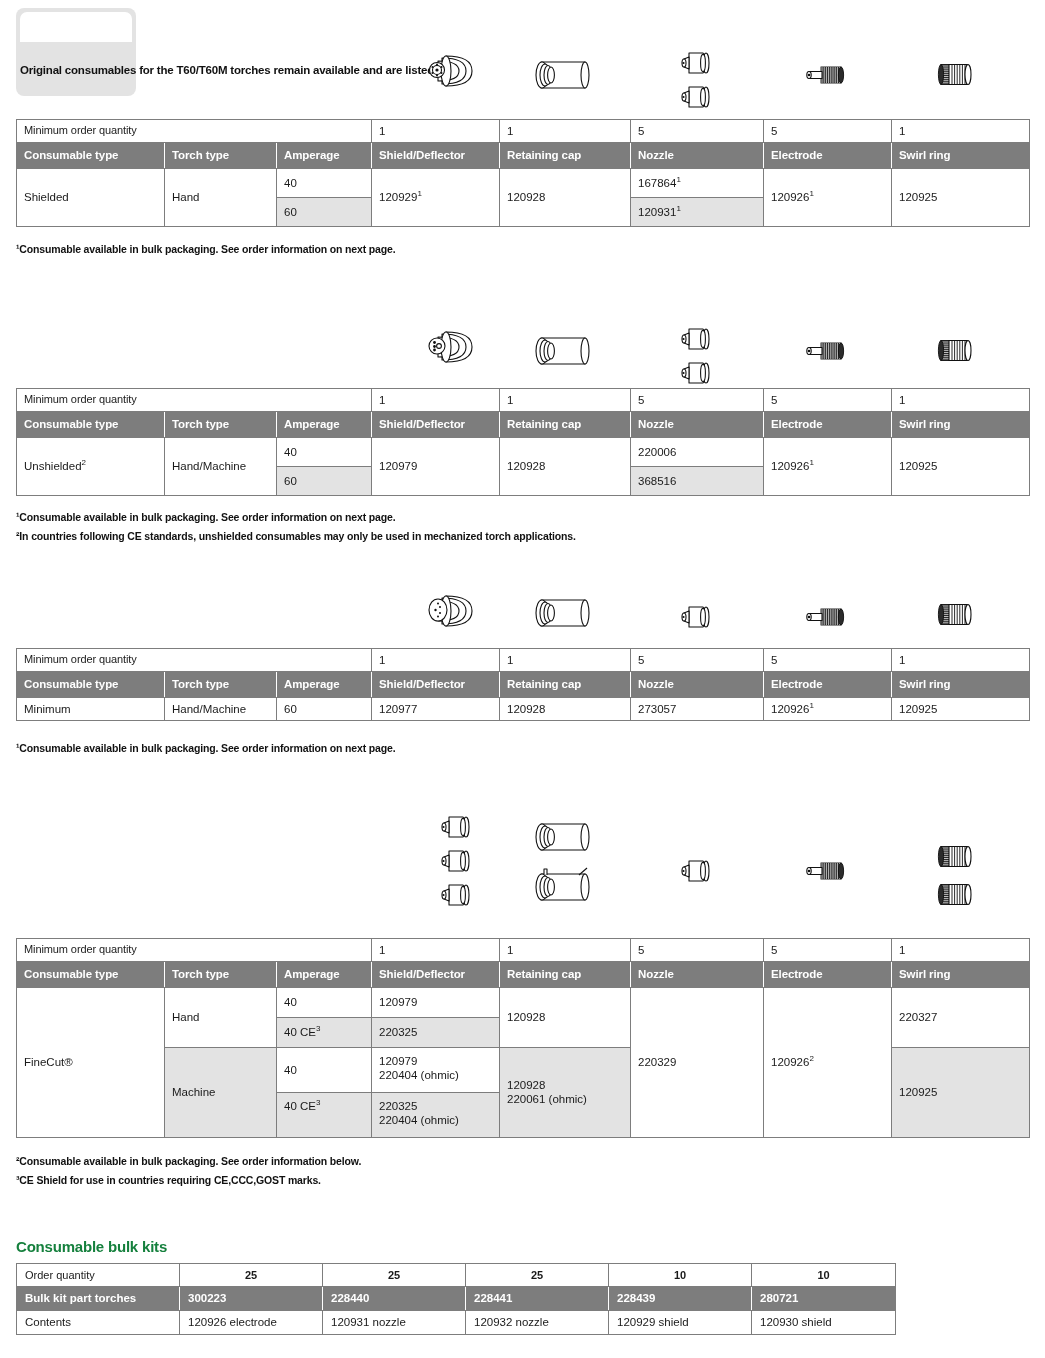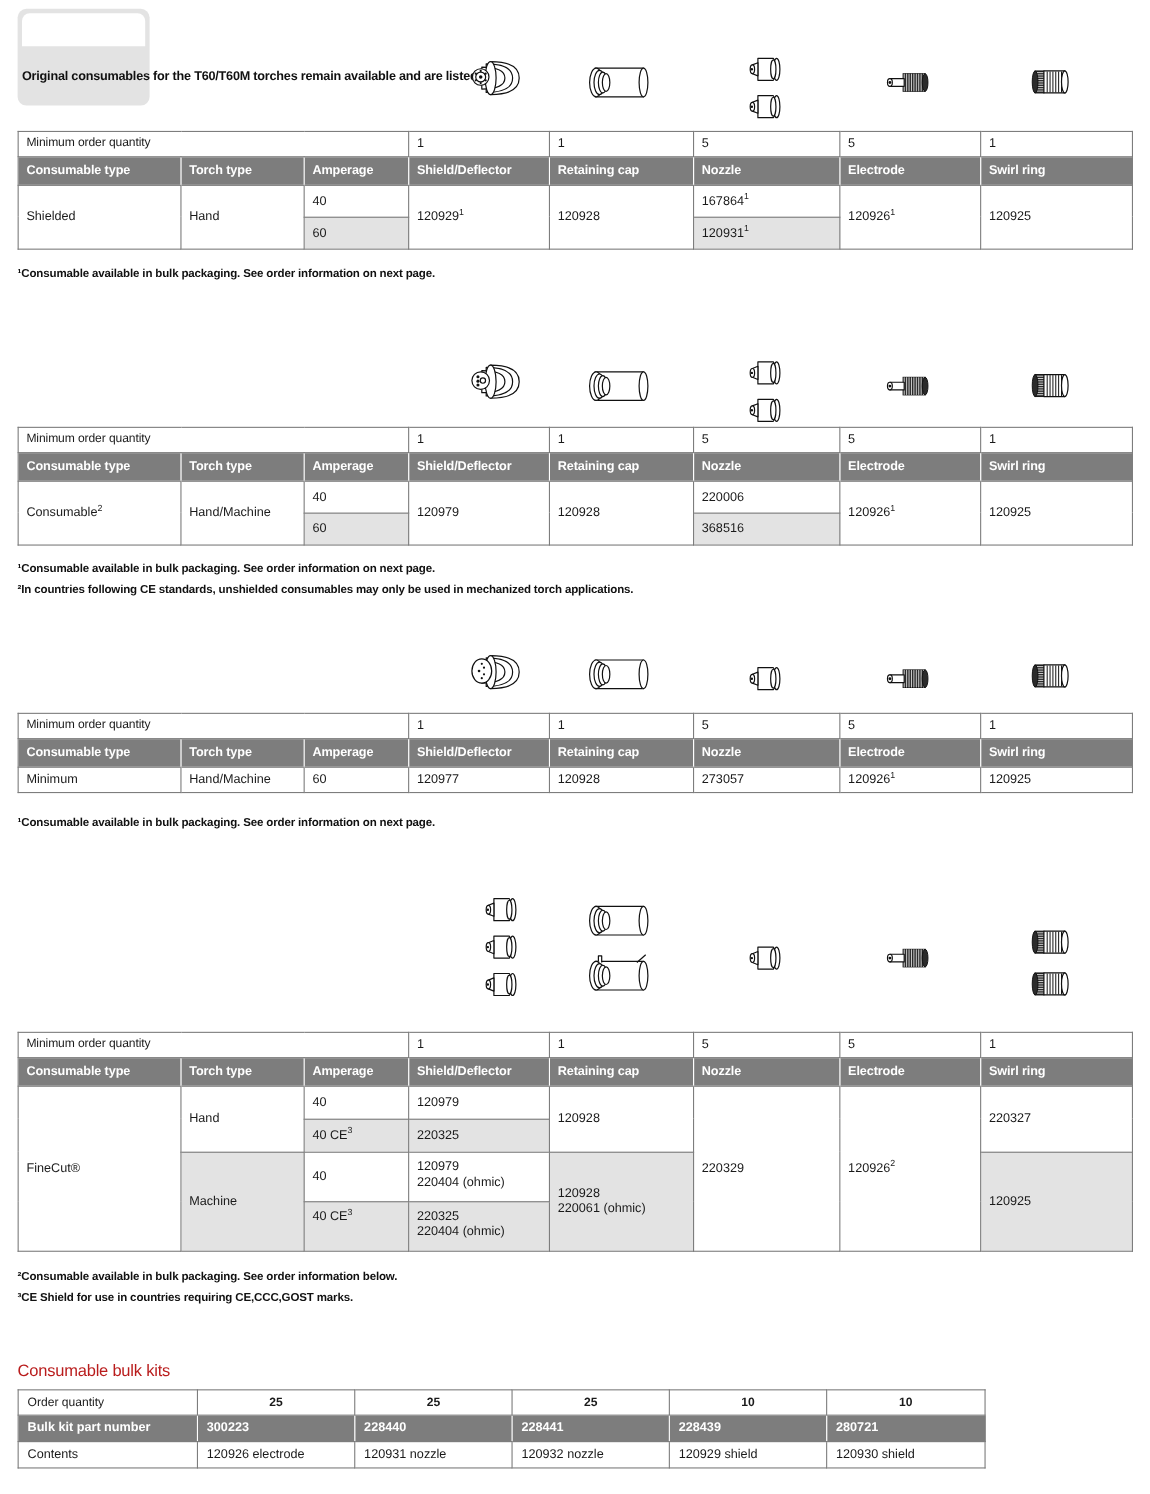--- a/index.html
+++ b/index.html
@@ -82,21 +82,21 @@
   
   .fnote {
     position: absolute; left: 16px;
     font-size: 10.5px; font-weight: bold; letter-spacing: -0.15px;
     color: #111; white-space: nowrap;
   }
 
   
   .bulk-title {
     position: absolute; left: 16px;
-    color: #b91c1c; font-size: 15px; font-weight: normal; letter-spacing: -0.2px;
+    color: #15803d; font-size: 15px; font-weight: bold; letter-spacing: -0.2px;
   }
   table.bulk {
     position: absolute; left: 16px;
     border-collapse: collapse; table-layout: fixed;
     font-size: 11.5px; background: #fff;
   }
   table.bulk td {
     border: 1px solid #7d7d7d;
     padding: 4px 8px; vertical-align: middle; text-align: left;
     line-height: 1.3;
@@ -368,21 +368,21 @@
     <td>Consumable type</td>
     <td>Torch type</td>
     <td>Amperage</td>
     <td>Shield/Deflector</td>
     <td>Retaining cap</td>
     <td>Nozzle</td>
     <td>Electrode</td>
     <td>Swirl ring</td>
   </tr>
   <tr>
-    <td rowspan="2"><span>Consumable</span><span class="sup">2</span></td>
+    <td rowspan="2"><span>Unshielded</span><span class="sup">2</span></td>
     <td rowspan="2">Hand/Machine</td>
     <td style="height:29px">40</td>
     <td rowspan="2">120979</td>
     <td rowspan="2">120928</td>
     <td>220006</td>
     <td rowspan="2"><span>120926</span><span class="sup">1</span></td>
     <td rowspan="2">120925</td>
   </tr>
   <tr>
     <td class="shade" style="height:29px">60</td>
@@ -719,21 +719,21 @@
   <tbody>
       <tr class="qty">
     <td>Order quantity</td>
     <td class="c">25</td>
     <td class="c">25</td>
     <td class="c">25</td>
     <td class="c">10</td>
     <td class="c">10</td>
   </tr>
   <tr class="partrow">
-    <td>Bulk kit part number</td>
+    <td>Bulk kit part torches</td>
     <td>300223</td>
     <td>228440</td>
     <td>228441</td>
     <td>228439</td>
     <td>280721</td>
   </tr>
   <tr>
     <td>Contents</td>
     <td>120926 electrode</td>
     <td>120931 nozzle</td>

